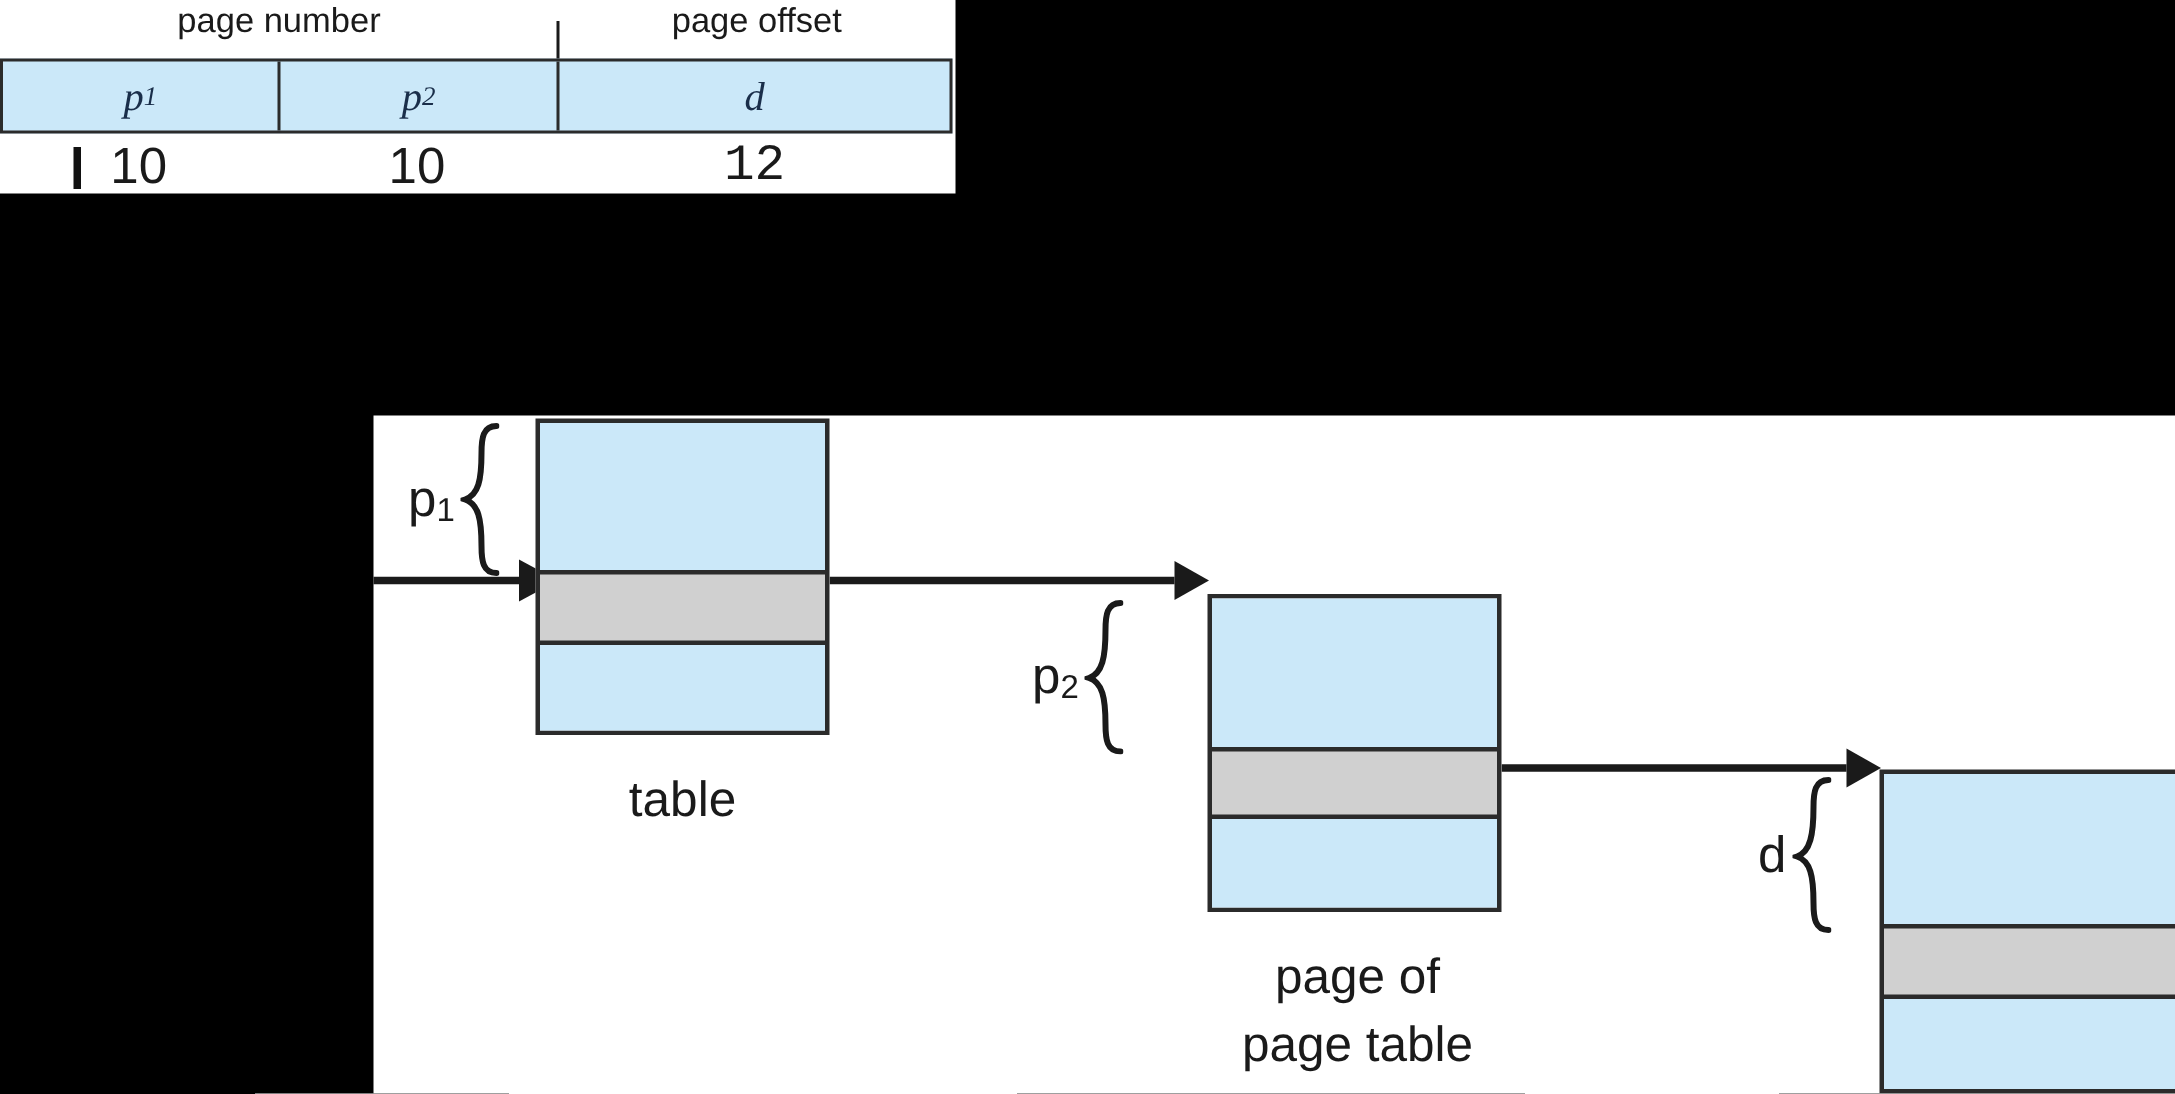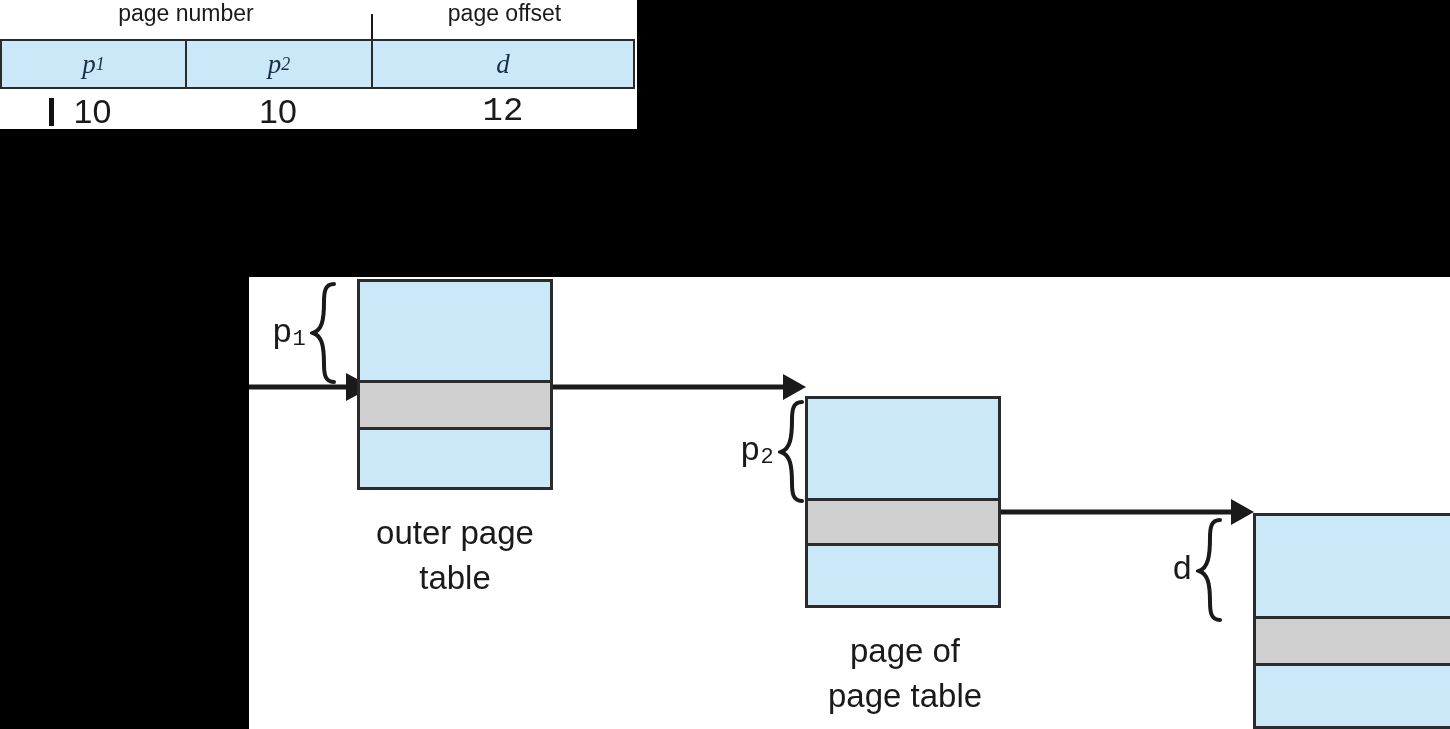--- a/index.html
+++ b/index.html
@@ -76,28 +76,28 @@
   .caption{
     position:absolute;text-align:center;font-size:33px;line-height:45px;
     color:#1a1a1a;white-space:nowrap;
   }
   #caption-outer{left:305px;top:510px;width:300px;}
   #caption-pageof{left:755px;top:628px;width:300px;}
 
   
   .bracegrp{position:absolute;display:flex;align-items:center;}
   .brace-label{
-    font-size:34px;color:#1a1a1a;font-family:Liberation Mono, monospace;
+    font-size:34px;color:#1a1a1a;font-family:Liberation Sans, sans-serif;
     line-height:1;margin-right:4px;
   }
   .brace-label sub{font-size:22px;vertical-align:-3px;}
   .brace-svg{display:block;}
 
   #brace-p1{left:272px;top:282px;}
-  #brace-p2{left:740px;top:400px;justify-content:flex-end;}
+  #brace-p2{left:688px;top:400px;justify-content:flex-end;}
   #brace-d{left:1172px;top:518px;}
 
   
   #arrows{position:absolute;left:0;top:0;width:1450px;height:729px;pointer-events:none;}
 </style>
 </head>
 <body>
 
 <div id="root">
 
@@ -182,21 +182,20 @@
   </div>
 
   <div class="bracegrp" id="brace-d">
     <span class="brace-label"><span>d</span><sub></sub></span>
     <svg class="brace-svg" width="26" height="104" viewBox="0 0 26 104" xmlns="http://www.w3.org/2000/svg">
       <path d="M24 2 C15 2 14 10 14 20 C14 38 12 50 3 53 C12 56 14 66 14 84 C14 94 15 102 24 102" fill="none" stroke="#1a1a1a" stroke-width="4" stroke-linecap="round"></path>
     </svg>
   </div>
 
   <div class="caption" id="caption-outer">
-    <div>outer page</div>
     <div>table</div>
   </div>
 
   <div class="caption" id="caption-pageof">
     <div>page of</div>
     <div>page table</div>
   </div>
 
 </div>
 

